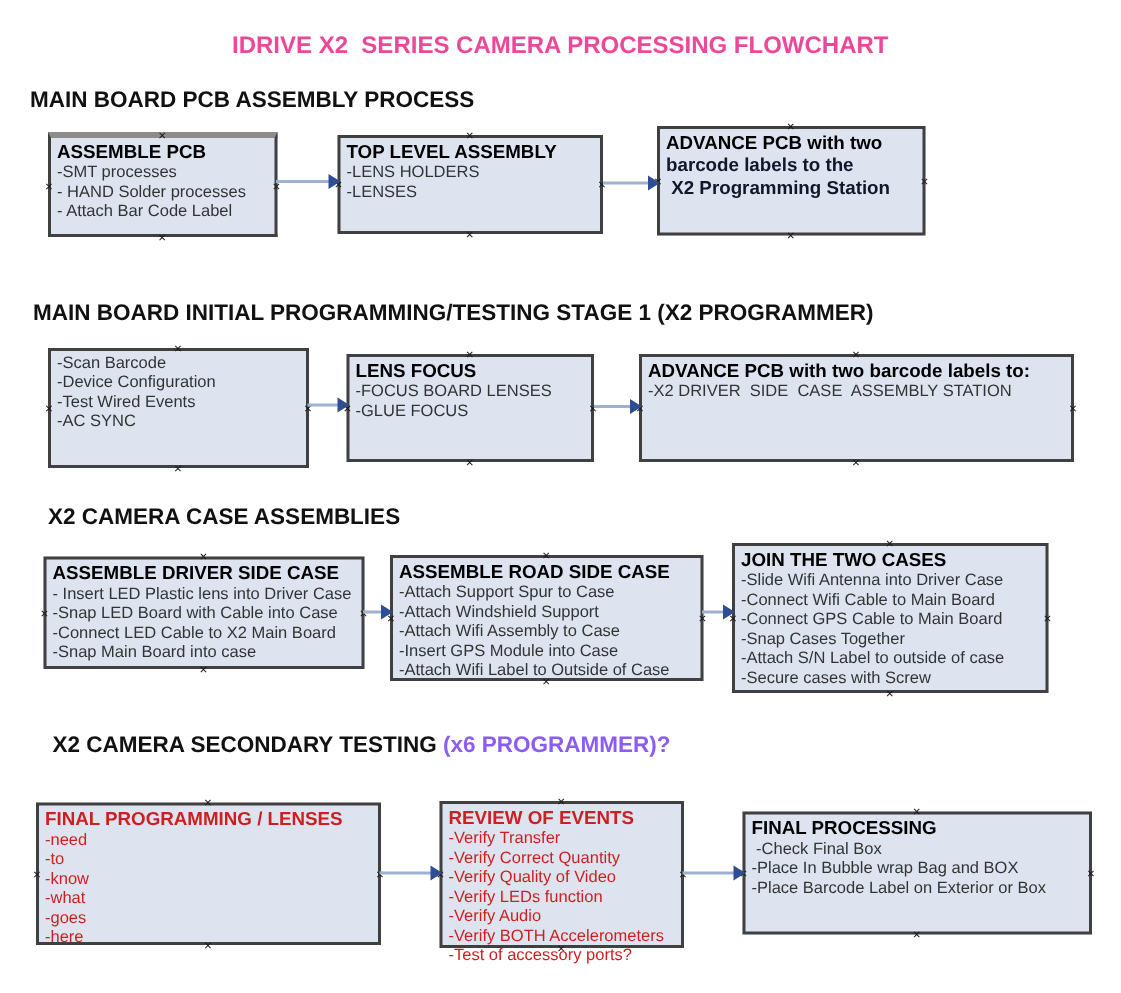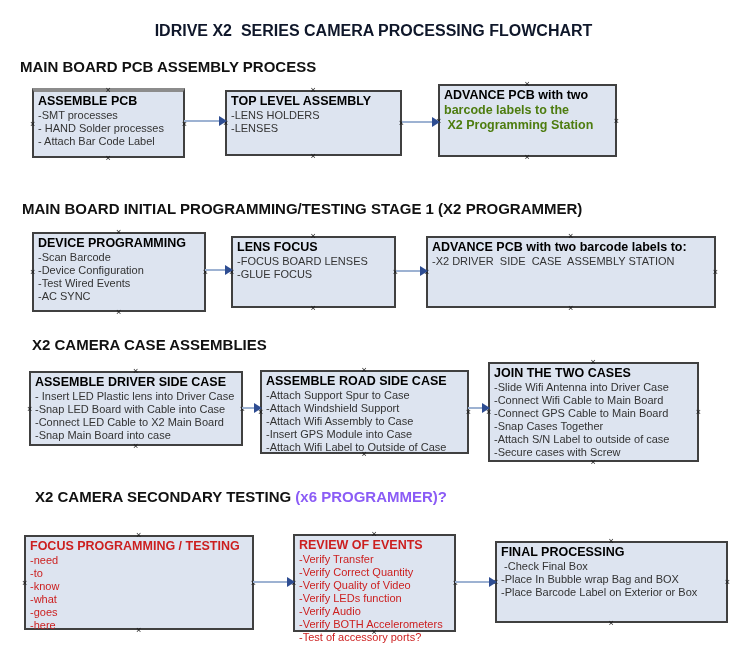--- a/index.html
+++ b/index.html
@@ -2,35 +2,35 @@
 <html><head>
 <meta charset="utf-8">
 <style>
   html,body { margin:0; padding:0; background:#fff; }
   #canvas {
     position:relative; width:747px; height:662px; background:#ffffff;
     font-family:"Liberation Sans", sans-serif; overflow:hidden;
   }
   .main-title {
     position:absolute; top:22px; left:0; width:100%; text-align:center;
-    font-size:16px; font-weight:bold; color:#0f172a; white-space:pre-wrap;
+    font-size:16px; font-weight:bold; color:#ec4899; white-space:pre-wrap;
   }
   .sec-h {
     position:absolute; font-size:15px; font-weight:bold; color:#111;
     white-space:pre-wrap;
   }
   .sec-h .red-part { color:#8b5cf6; }
   .box {
     position:absolute; box-sizing:border-box; background:#dde4f0;
     border:2px solid #404040; padding:2px 4px;
   }
   .bt { font-size:12.5px; font-weight:bold; color:#000; line-height:15px; white-space:pre-wrap; }
   .bl { font-size:11px; color:#333; line-height:13px; white-space:pre-wrap; }
   .box.red-box .bt, .box.red-box .bl { color:#cc1f1f; }
-  .box.all-bold .bl { font-weight:bold; font-size:12.5px; color:#4d7c0f; line-height:15px; }
+  .box.all-bold .bl { font-weight:bold; font-size:12.5px; color:#0f172a; line-height:15px; }
   .arrow { position:absolute; height:0; border-top:2px solid #9db2d2; }
   .arrow .head {
     position:absolute; right:-2px; top:-6px; width:0; height:0;
     border-left:8px solid #2e4d92; border-top:5px solid transparent; border-bottom:5px solid transparent;
   }
   .anc { position:absolute; font-size:9px; line-height:8px; color:#1a1a1a; font-weight:normal; }
   .anc.t { top:-6px; left:50%; margin-left:-3px; }
   .anc.b { bottom:-6px; left:50%; margin-left:-3px; }
   .anc.l { left:-4px; top:50%; margin-top:-4px; }
   .anc.r { right:-4px; top:50%; margin-top:-4px; }
@@ -83,21 +83,20 @@
     </div>
   <div class="arrow" style="left:402px;top:121px;width:36px">
       <span class="head"></span>
     </div>
 
   <div class="box" style="left:32px;top:232px;width:174px;height:80px">
     <span class="anc t">×</span>
     <span class="anc b">×</span>
     <span class="anc l">×</span>
     <span class="anc r">×</span>
-    <div class="bt">DEVICE PROGRAMMING</div>
     <div class="bl">-Scan Barcode</div>
     <div class="bl">-Device Configuration</div>
     <div class="bl">-Test Wired Events</div>
     <div class="bl">-AC SYNC</div>
   </div>
 
   <div class="box" style="left:231px;top:236px;width:165px;height:72px">
     <span class="anc t">×</span>
     <span class="anc b">×</span>
     <span class="anc l">×</span>
@@ -167,21 +166,21 @@
     </div>
   <div class="arrow" style="left:468px;top:407px;width:20px">
       <span class="head"></span>
     </div>
 
   <div class="box red-box" style="left:24px;top:535px;width:230px;height:95px">
     <span class="anc t">×</span>
     <span class="anc b">×</span>
     <span class="anc l">×</span>
     <span class="anc r">×</span>
-    <div class="bt">FOCUS PROGRAMMING / TESTING</div>
+    <div class="bt">FINAL PROGRAMMING / LENSES</div>
     <div class="bl">-need</div>
     <div class="bl">-to</div>
     <div class="bl">-know</div>
     <div class="bl">-what</div>
     <div class="bl">-goes</div>
     <div class="bl">-here</div>
   </div>
 
   <div class="box red-box" style="left:293px;top:534px;width:163px;height:98px">
     <span class="anc t">×</span>

